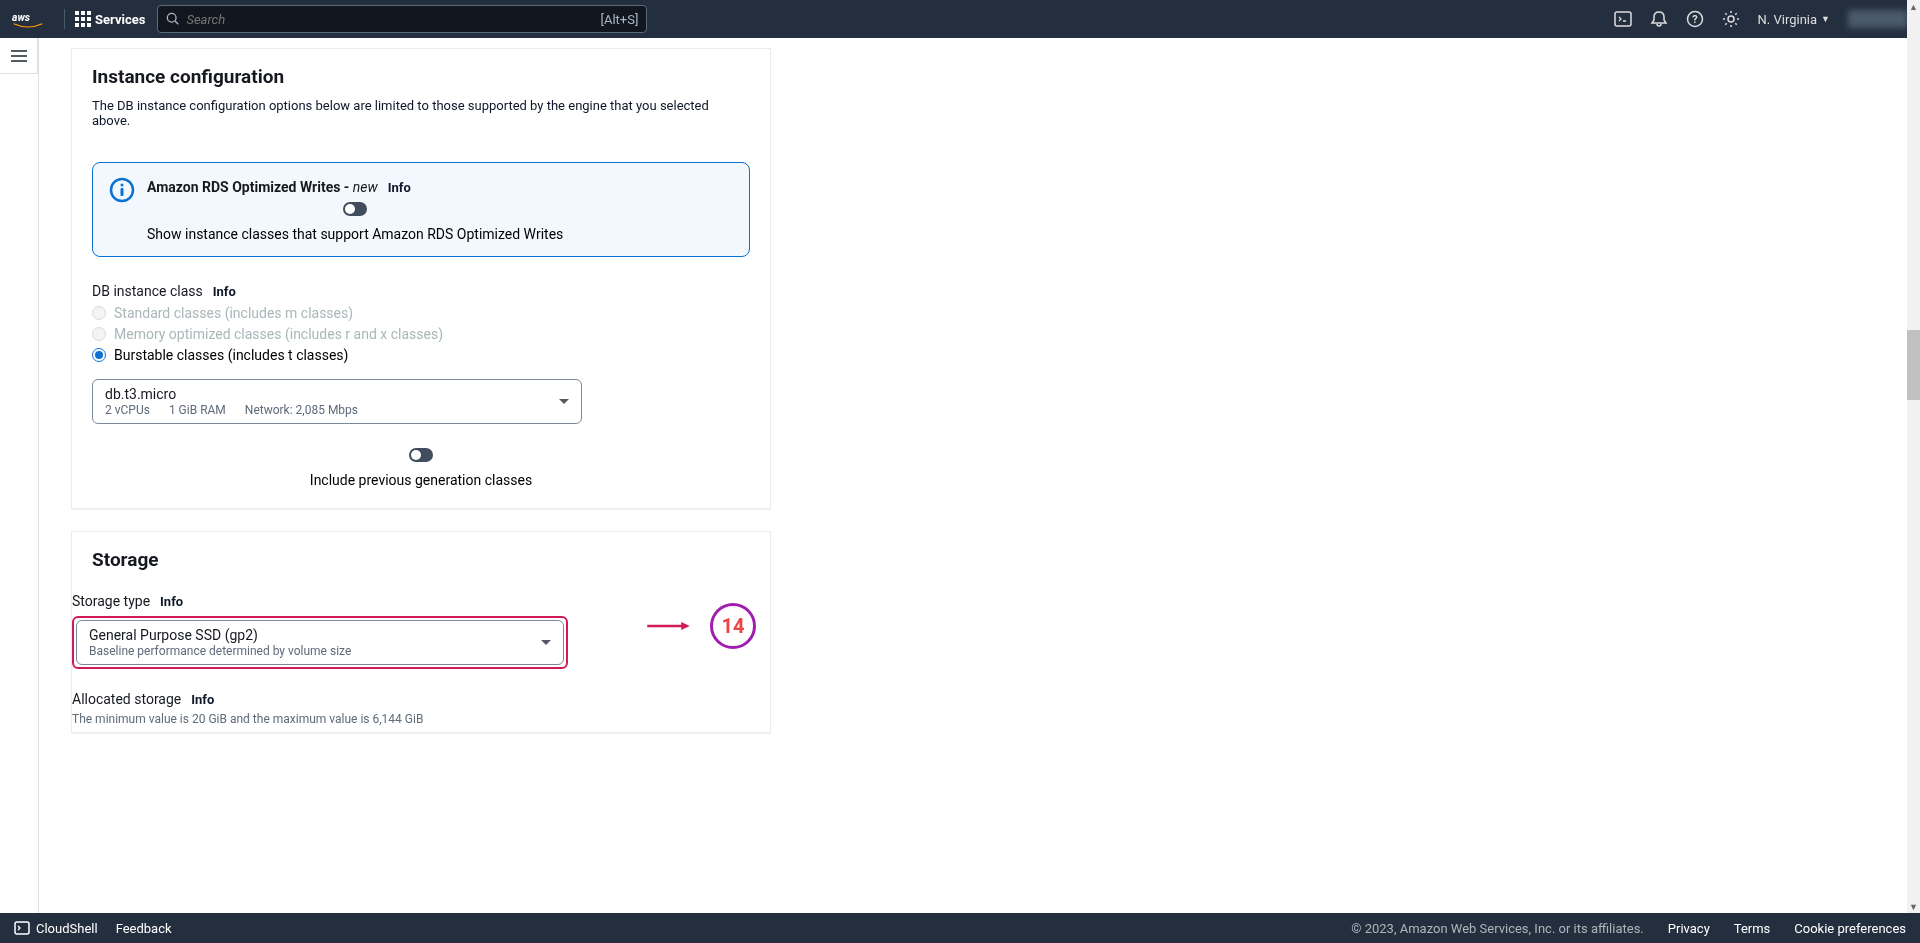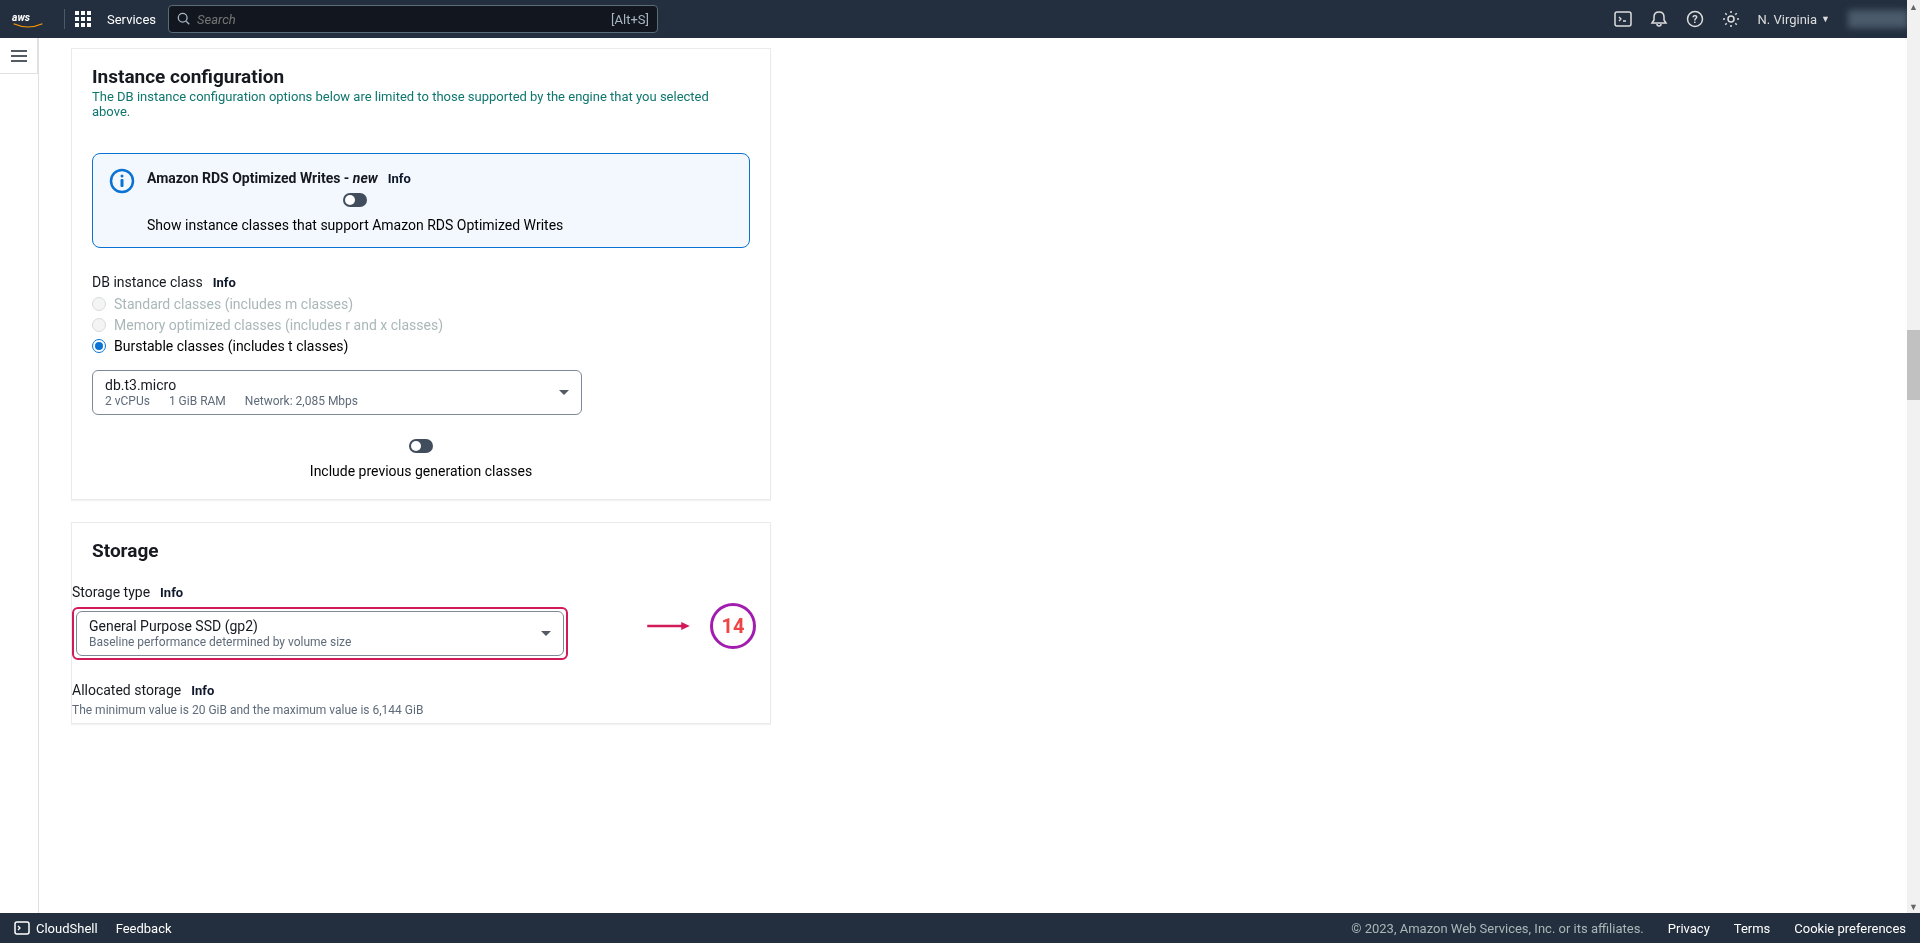--- a/index.html
+++ b/index.html
@@ -29,23 +29,24 @@
     .aws-logo svg { width: 32px; height: 20px; }
     .divider-v {
       width: 1px;
       height: 20px;
       background: #4a5a6a;
       margin: 0 10px;
     }
     .services-btn {
       display: flex;
       align-items: center;
-      gap: 16px;
+      gap: 4px;
       color: #fff;
       font-size: 13px;
+      font-weight: bold;
     }
     .grid-icon {
       width: 16px;
       height: 16px;
       display: grid;
       grid-template-columns: repeat(3, 4px);
       grid-template-rows: repeat(3, 4px);
       gap: 2px;
     }
     .grid-icon > div {
@@ -152,22 +153,22 @@
     .panel-header {
       padding: 16px 20px 6px 20px;
     }
     .panel-title {
       font-size: 19px;
       font-weight: 700;
       color: #16191f;
     }
     .panel-desc {
       font-size: 13px;
-      color: #0f766e;
-      margin-top: 1px;
+      color: #0f172a;
+      margin-top: 10px;
     }
     .panel-body {
       padding: 10px 20px 20px 20px;
     }
     .info-alert {
       border: 1px solid #0972d3;
       background: #f2f8fd;
       border-radius: 8px;
       padding: 14px 16px;
       display: flex;
@@ -178,21 +179,21 @@
     .info-alert-icon {
       flex-shrink: 0;
     }
     .alert-title {
       font-size: 14px;
       font-weight: 700;
       color: #16191f;
     }
     .alert-new {
       font-style: italic;
-      font-weight: 700;
+      font-weight: 400;
       margin-top: 32px;
     }
     .info-link {
       color: #0f172a;
       font-size: 13px;
       font-weight: 700;
       margin-left: 6px;
       cursor: pointer;
     }
     .toggle-row {

